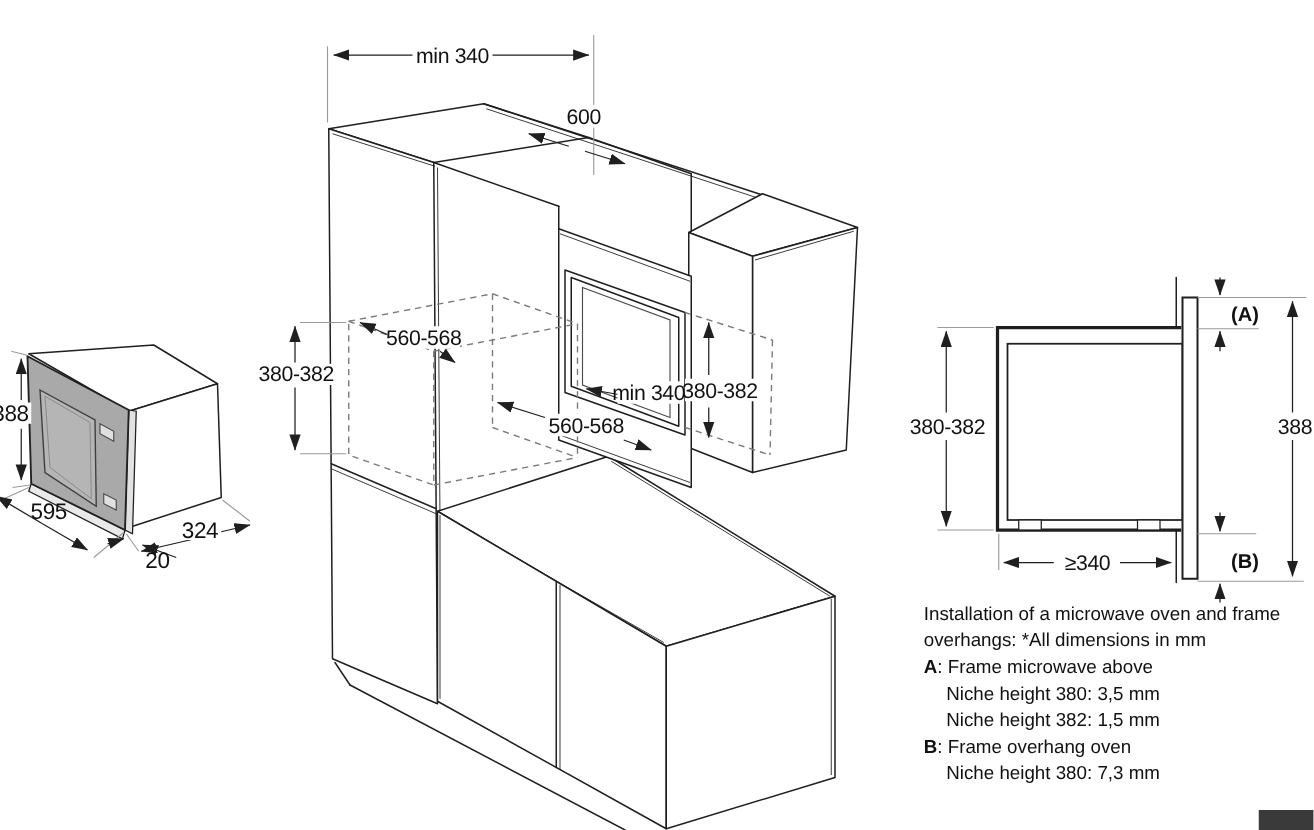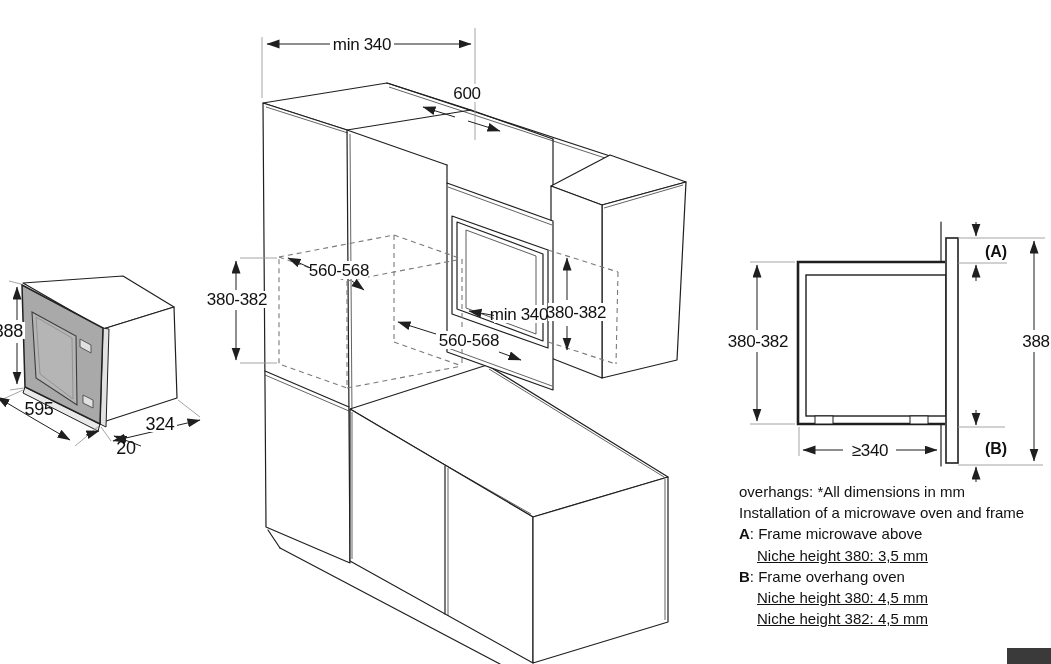--- a/index.html
+++ b/index.html
@@ -16,21 +16,21 @@
   .face  { fill:#ffffff; stroke:#1f1f1f; stroke-width:1.2; stroke-linejoin:round; }
   .dash  { stroke:#7a7a7a; stroke-width:1.1; fill:none; stroke-dasharray:5 4; }
   .dim   { stroke:#1f1f1f; stroke-width:1; fill:none; }
   .ext   { stroke:#9a9a9a; stroke-width:0.9; fill:none; }
   .thick { stroke:#1f1f1f; stroke-width:2.6; fill:none; }
   .bg    { fill:#ffffff; }
   #notes {
     position:absolute; left:739px; top:481px; width:312px;
     font-size:15px; line-height:21.2px; color:#111111;
   }
-  #notes .ind { padding-left:18px;text-decoration:underline; }
+  #notes .ind { padding-left:18px; }
   #notes b { font-weight:bold; }
   #corner-box {
     position:absolute; left:1007px; top:648px; width:44px; height:16px;
   }
 </style>
 </head>
 <body>
 
 <div id="page">
 
@@ -210,24 +210,24 @@
     <line class="ext" x1="799" y1="427" x2="799" y2="456"></line>
     <line class="dim" x1="843" y1="450" x2="803" y2="450" marker-end="url(#ah)"></line>
     <line class="dim" x1="896" y1="450" x2="937" y2="450" marker-end="url(#ah)"></line>
     <rect class="bg" x="844" y="441" width="52" height="18"></rect>
     <text class="lbl" x="870" y="456" text-anchor="middle">≥340</text>
   </g>
 </svg>
 
 
 <div id="notes">
+  <div><span>Installation of a microwave oven and frame</span></div>
   <div><span>overhangs: *All dimensions in mm</span></div>
-  <div><span>Installation of a microwave oven and frame</span></div>
   <div><b>A</b><span>: Frame microwave above</span></div>
   <div class="ind"><span>Niche height 380: 3,5 mm</span></div>
+  <div class="ind"><span>Niche height 382: 1,5 mm</span></div>
   <div><b>B</b><span>: Frame overhang oven</span></div>
-  <div class="ind"><span>Niche height 380: 4,5 mm</span></div>
-  <div class="ind"><span>Niche height 382: 4,5 mm</span></div>
+  <div class="ind"><span>Niche height 380: 7,3 mm</span></div>
 </div>
 
 <div id="corner-box" style="background: rgb(58, 58, 58);"></div>
 
 </div>
 
 </body></html>

